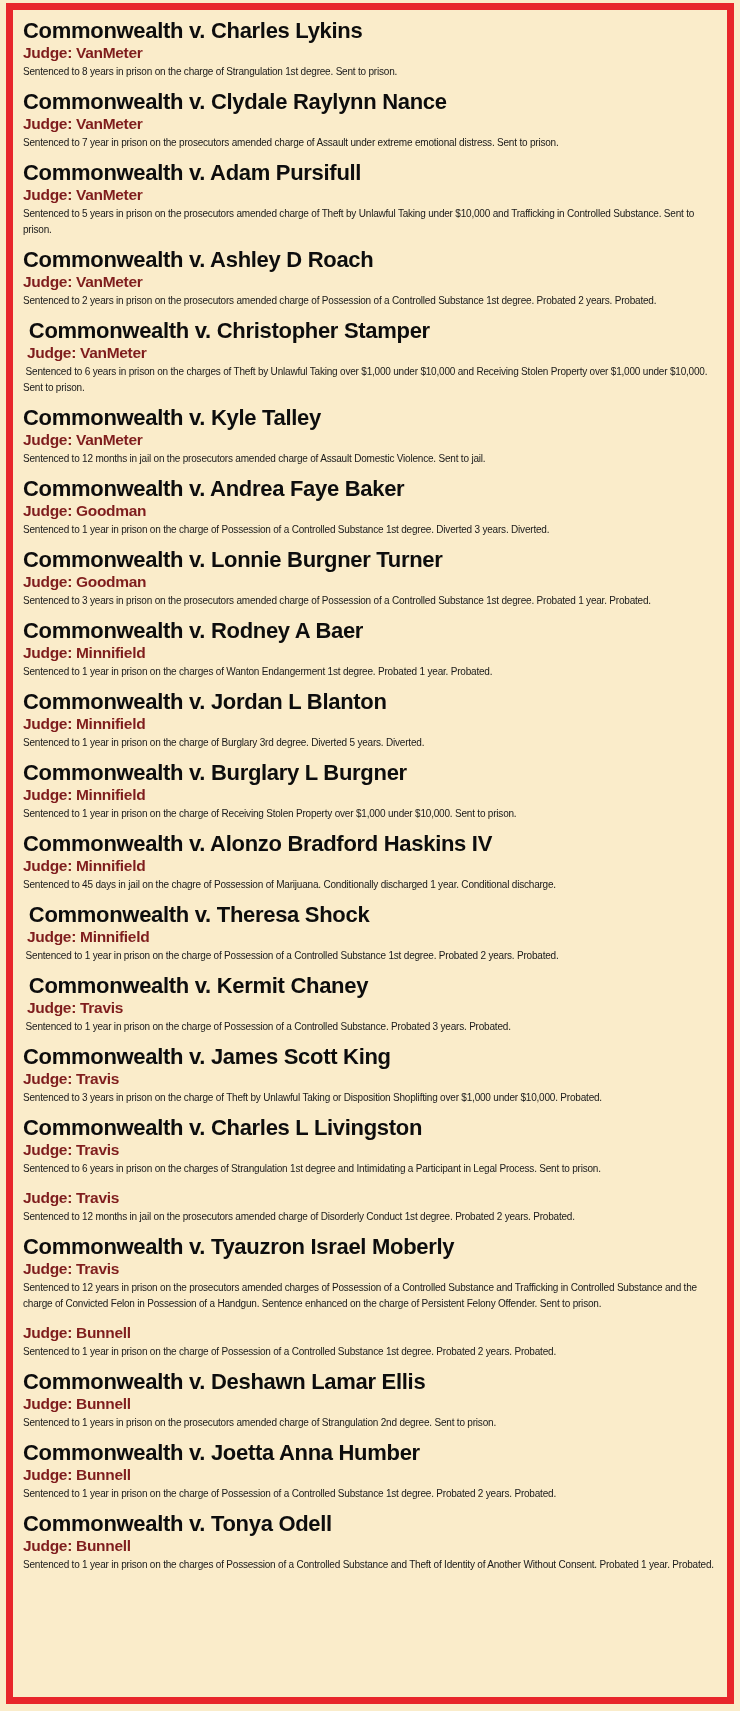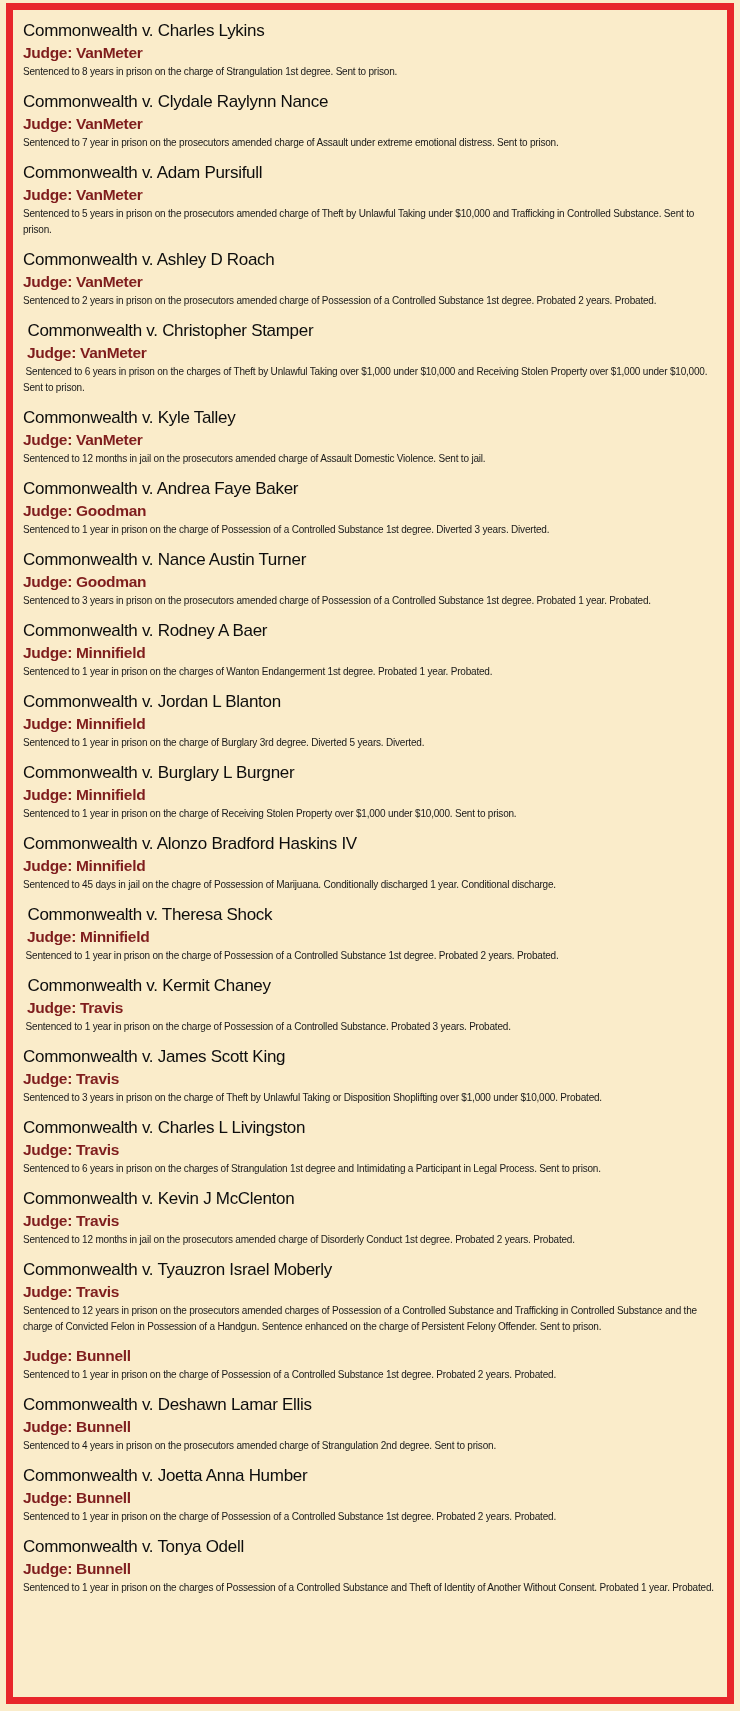--- a/index.html
+++ b/index.html
@@ -25,23 +25,23 @@
     overflow: hidden;
     box-sizing: border-box;
   }
   .content {
     padding: 10px 10px 0 10px;
   }
   .case-entry {
     margin: 0 0 11px 0;
   }
   .case-title {
-    font-size: 17px;
+    font-size: 22px;
     line-height: 21px;
-    font-weight: normal;
+    font-weight: bold;
     color: #0d0d0d;
     letter-spacing: -0.3px;
     margin: 0 0 2px 0;
     white-space: pre-wrap;
   }
   .judge-line {
     font-size: 15.5px;
     line-height: 20px;
     font-weight: bold;
     color: #7f1d1d;
@@ -93,21 +93,21 @@
         <div class="case-title">Commonwealth v. Kyle Talley</div>
         <div class="judge-line">Judge: VanMeter</div>
         <div class="sentence-text">Sentenced to 12 months in jail on the prosecutors amended charge of Assault Domestic Violence. Sent to jail.</div>
       </div>
       <div class="case-entry">
         <div class="case-title">Commonwealth v. Andrea Faye Baker</div>
         <div class="judge-line">Judge: Goodman</div>
         <div class="sentence-text">Sentenced to 1 year in prison on the charge of Possession of a Controlled Substance 1st degree. Diverted 3 years. Diverted.</div>
       </div>
       <div class="case-entry">
-        <div class="case-title">Commonwealth v. Nance Austin Turner</div>
+        <div class="case-title">Commonwealth v. Lonnie Burgner Turner</div>
         <div class="judge-line">Judge: Goodman</div>
         <div class="sentence-text">Sentenced to 3 years in prison on the prosecutors amended charge of Possession of a Controlled Substance 1st degree. Probated 1 year. Probated.</div>
       </div>
       <div class="case-entry">
         <div class="case-title">Commonwealth v. Rodney A Baer</div>
         <div class="judge-line">Judge: Minnifield</div>
         <div class="sentence-text">Sentenced to 1 year in prison on the charges of Wanton Endangerment 1st degree. Probated 1 year. Probated.</div>
       </div>
       <div class="case-entry">
         <div class="case-title">Commonwealth v. Jordan L Blanton</div>
@@ -138,37 +138,36 @@
         <div class="case-title">Commonwealth v. James Scott King</div>
         <div class="judge-line">Judge: Travis</div>
         <div class="sentence-text">Sentenced to 3 years in prison on the charge of Theft by Unlawful Taking or Disposition Shoplifting over $1,000 under $10,000. Probated.</div>
       </div>
       <div class="case-entry">
         <div class="case-title">Commonwealth v. Charles L Livingston</div>
         <div class="judge-line">Judge: Travis</div>
         <div class="sentence-text">Sentenced to 6 years in prison on the charges of Strangulation 1st degree and Intimidating a Participant in Legal Process. Sent to prison.</div>
       </div>
       <div class="case-entry">
-        <div class="case-title">Commonwealth v. Kevin J McClenton</div>
         <div class="judge-line">Judge: Travis</div>
         <div class="sentence-text">Sentenced to 12 months in jail on the prosecutors amended charge of Disorderly Conduct 1st degree. Probated 2 years. Probated.</div>
       </div>
       <div class="case-entry">
         <div class="case-title">Commonwealth v. Tyauzron Israel Moberly</div>
         <div class="judge-line">Judge: Travis</div>
         <div class="sentence-text">Sentenced to 12 years in prison on the prosecutors amended charges of Possession of a Controlled Substance and Trafficking in Controlled Substance and the charge of Convicted Felon in Possession of a Handgun. Sentence enhanced on the charge of Persistent Felony Offender. Sent to prison.</div>
       </div>
       <div class="case-entry">
         <div class="judge-line">Judge: Bunnell</div>
         <div class="sentence-text">Sentenced to 1 year in prison on the charge of Possession of a Controlled Substance 1st degree. Probated 2 years. Probated.</div>
       </div>
       <div class="case-entry">
         <div class="case-title">Commonwealth v. Deshawn Lamar Ellis</div>
         <div class="judge-line">Judge: Bunnell</div>
-        <div class="sentence-text">Sentenced to 4 years in prison on the prosecutors amended charge of Strangulation 2nd degree. Sent to prison.</div>
+        <div class="sentence-text">Sentenced to 1 years in prison on the prosecutors amended charge of Strangulation 2nd degree. Sent to prison.</div>
       </div>
       <div class="case-entry">
         <div class="case-title">Commonwealth v. Joetta Anna Humber</div>
         <div class="judge-line">Judge: Bunnell</div>
         <div class="sentence-text">Sentenced to 1 year in prison on the charge of Possession of a Controlled Substance 1st degree. Probated 2 years. Probated.</div>
       </div>
       <div class="case-entry">
         <div class="case-title">Commonwealth v. Tonya Odell</div>
         <div class="judge-line">Judge: Bunnell</div>
         <div class="sentence-text">Sentenced to 1 year in prison on the charges of Possession of a Controlled Substance and Theft of Identity of Another Without Consent. Probated 1 year. Probated.</div>

